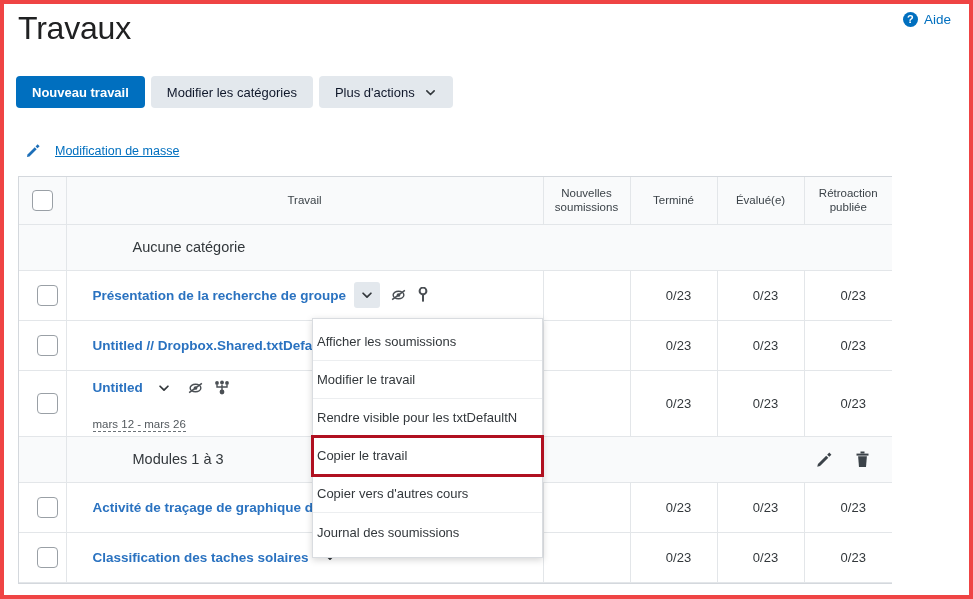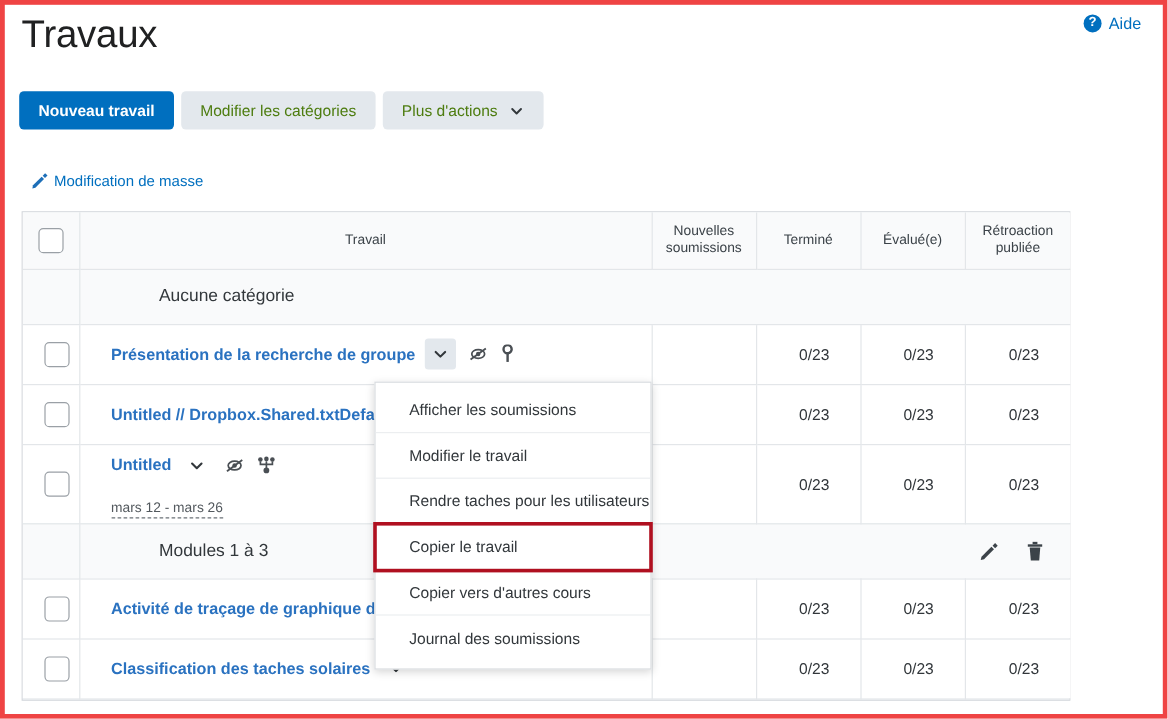--- a/index.html
+++ b/index.html
@@ -62,32 +62,33 @@
     white-space: nowrap;
   }
   .btn-primary {
     background: #006fbf;
     color: #ffffff;
     font-weight: bold;
     min-width: 120px;
   }
   .btn-secondary {
     background: #e3e8ed;
-    color: #4d7c0f;
+    color: #0f172a;
   }
   .btn .chev { margin-left: 9px; display: inline-flex; }
 
   
   .bulk-edit {
     position: absolute;
     left: 22px; top: 139px;
-    display: flex; align-items: center; gap: 4px;
+    display: flex; align-items: center; gap: 14px;
     color: #006fbf;
     font-size: 12.5px;
     cursor: pointer;
+    text-decoration: underline;
   }
 
   
   .tbl-wrap {
     position: absolute;
     left: 14px; top: 172px;
     width: 874px;
     border: 1px solid #d4d8dd;
     background: #fff;
   }
@@ -193,21 +194,21 @@
     width: 231px;
     background: #ffffff;
     border: 1px solid #d9dce0;
     box-shadow: 0 2px 7px rgba(0,0,0,0.17);
     z-index: 50;
     padding: 4px 0 6px 0;
   }
   .menu-item {
     height: 38px;
     display: flex; align-items: center;
-    padding-left: 28px;
+    padding-left: 4px;
     font-size: 13px;
     color: #32373b;
     border-bottom: 1px solid #eceef0;
     cursor: pointer;
     white-space: nowrap;
   }
   .menu-item:last-child { border-bottom: none; }
   .menu-item.highlighted {
     outline: 3px solid #b01020;
     outline-offset: -1px;
@@ -438,19 +439,19 @@
           <td class="num">0/23</td>
         </tr>
 
       </tbody>
     </table>
   </div>
 
   <div class="menu">
     <div class="menu-item">Afficher les soumissions</div>
     <div class="menu-item">Modifier le travail</div>
-    <div class="menu-item">Rendre taches pour les utilisateurs</div>
+    <div class="menu-item">Rendre visible pour les txtDefaultN</div>
     <div class="menu-item highlighted">Copier le travail</div>
     <div class="menu-item">Copier vers d'autres cours</div>
     <div class="menu-item">Journal des soumissions</div>
   </div>
 
 </div>
 
 </body></html>

